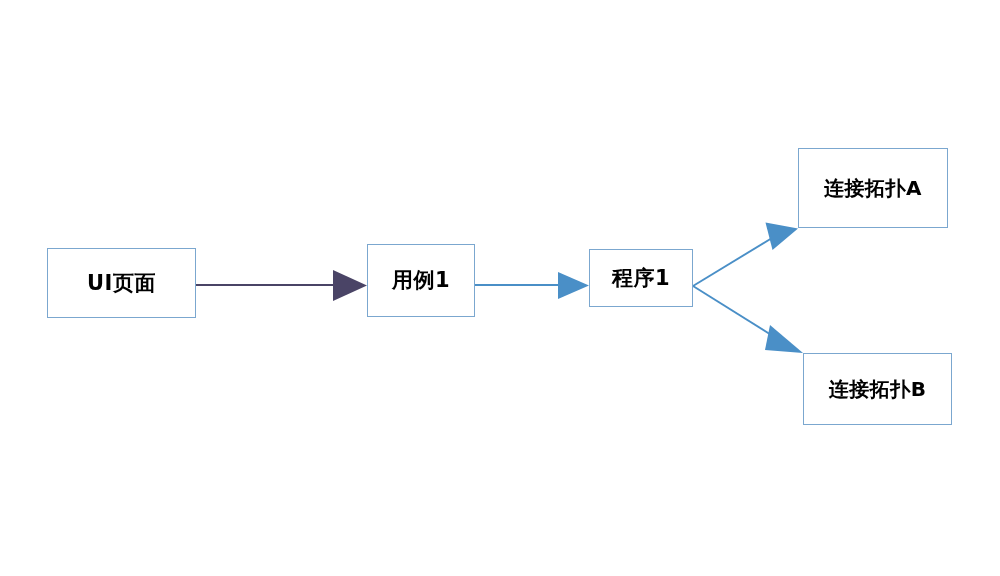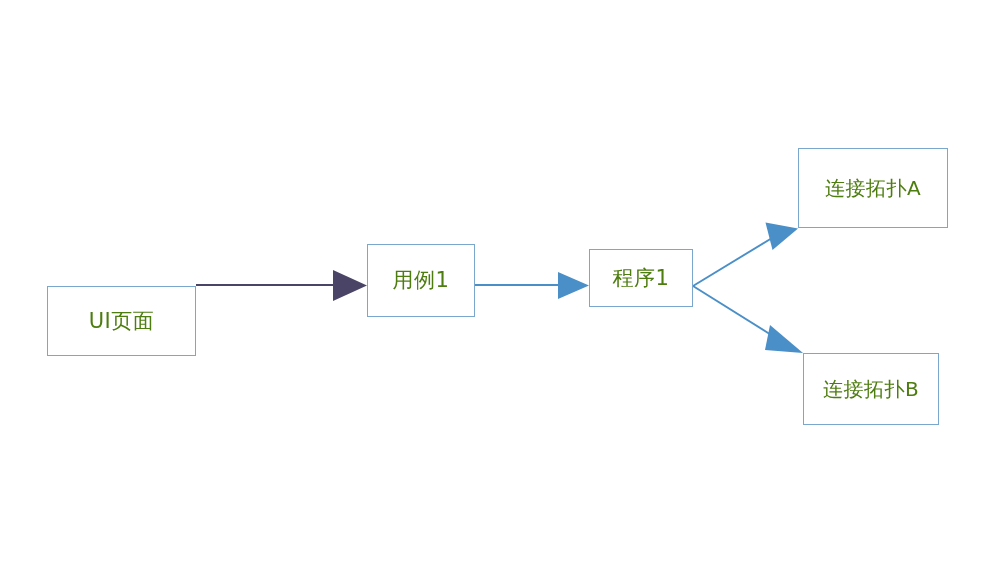--- a/index.html
+++ b/index.html
@@ -30,34 +30,34 @@
     position: absolute;
     box-sizing: border-box;
     background: #ffffff;
     border: 1.4px solid #7ba7cf;
     display: flex;
     align-items: center;
     justify-content: center;
     z-index: 2;
   }
   .node-label {
-    color: #4d7c0f;
+    color: #000000;
     font-family: "DejaVu Sans", "Liberation Sans", sans-serif;
     font-size: 21px;
-    font-weight: 400;
+    font-weight: 700;
     letter-spacing: 0.5px;
     line-height: 1;
     white-space: nowrap;
     user-select: none;
   }
-  .node-ui-page   { left: 47px;  top: 248px; width: 149px; height: 70px; margin-top: 38px; }
+  .node-ui-page   { left: 47px;  top: 248px; width: 149px; height: 70px; }
   .node-usecase   { left: 367px; top: 244px; width: 108px; height: 73px; }
   .node-program   { left: 589px; top: 249px; width: 104px; height: 58px; }
   .node-topology-a{ left: 798px; top: 148px; width: 150px; height: 80px; }
-  .node-topology-b{ left: 803px; top: 353px; width: 136px; height: 72px; }
+  .node-topology-b{ left: 803px; top: 353px; width: 149px; height: 72px; }
   .node-topology-a .node-label,
   .node-topology-b .node-label { font-size: 20px; }
 </style>
 </head>
 <body>
 
 <div id="canvas">
 
   <svg id="edge-layer" viewBox="0 0 1000 576" width="1000" height="576" xmlns="http://www.w3.org/2000/svg">
 

